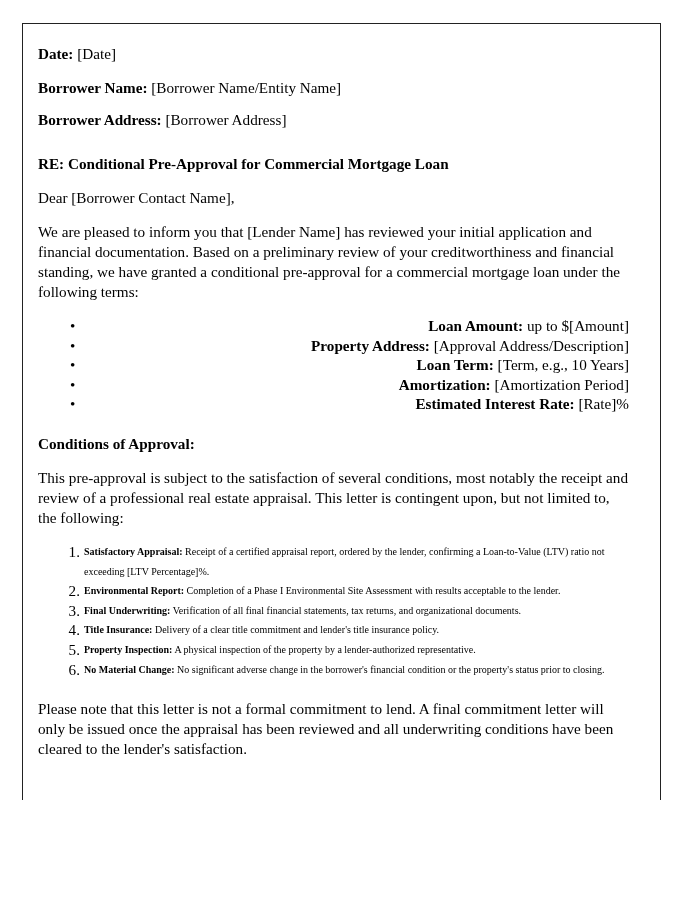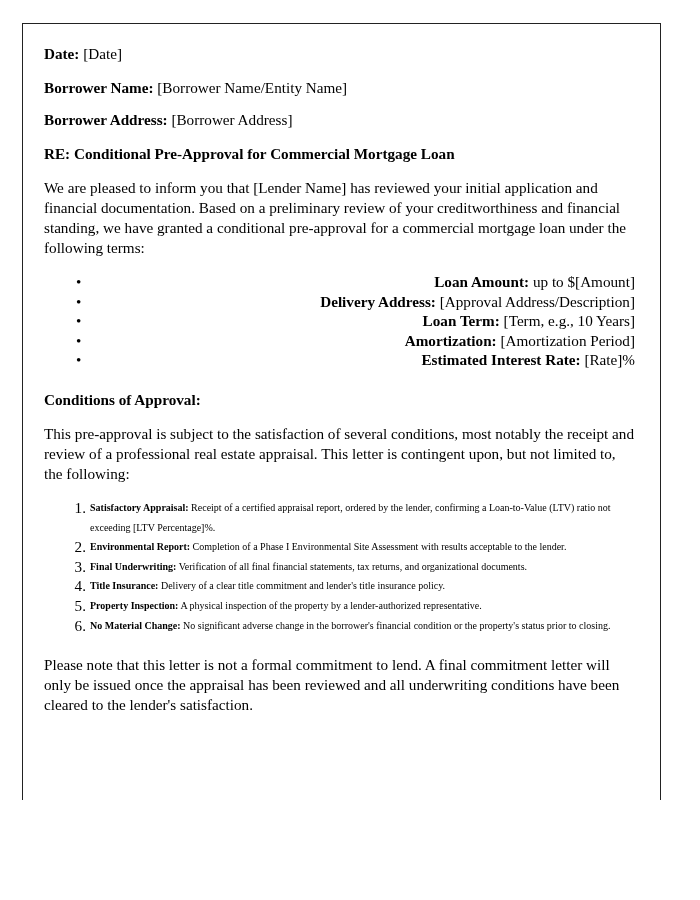--- a/index.html
+++ b/index.html
@@ -23,32 +23,32 @@
     box-sizing: border-box;
     border-left: 1.4px solid #222;
     border-right: 1.4px solid #222;
     border-top: 1.4px solid #222;
     border-bottom: none;
     background: #fff;
     overflow: hidden;
   }
   .content {
     position: absolute;
-    left: 21px;
+    left: 15px;
     top: 20px;
     width: 591px;
   }
   .blk {
     font-size: 15.2px;
     line-height: 20px;
     margin: 0 0 14px 0;
     text-align: left;
   }
   .blk.tight { margin-bottom: 12px; }
-  .blk.addr { margin-bottom: 14px; }
+  .blk.addr { margin-bottom: 24px; }
   b, .b { font-weight: bold; }
   .heading {
     font-size: 15.2px;
     line-height: 20px;
     font-weight: bold;
     margin: 0 0 14px 0;
   }
   ul.bullets {
     margin: 0 0 14px 0;
     padding: 0 0 0 46px;
@@ -103,26 +103,27 @@
   <div class="content">
 
     <p class="blk"><b>Date:</b> <span>[Date]</span></p>
 
     <p class="blk tight"><b>Borrower Name:</b> <span>[Borrower Name/Entity Name]</span></p>
 
     <p class="blk addr"><b>Borrower Address:</b> <span>[Borrower Address]</span></p>
 
     <p class="heading">RE: Conditional Pre-Approval for Commercial Mortgage Loan</p>
 
+    <p class="blk">Dear [Borrower Contact Name],</p>
 
     <p class="blk">We are pleased to inform you that [Lender Name] has reviewed your initial application and financial documentation. Based on a preliminary review of your creditworthiness and financial standing, we have granted a conditional pre-approval for a commercial mortgage loan under the following terms:</p>
 
     <ul class="bullets">
       <li><b>Loan Amount:</b> <span>up to $[Amount]</span></li>
-      <li><b>Delivery Address:</b> <span>[Approval Address/Description]</span></li>
+      <li><b>Property Address:</b> <span>[Approval Address/Description]</span></li>
       <li><b>Loan Term:</b> <span>[Term, e.g., 10 Years]</span></li>
       <li><b>Amortization:</b> <span>[Amortization Period]</span></li>
       <li><b>Estimated Interest Rate:</b> <span>[Rate]%</span></li>
     </ul>
 
     <div class="spacer-sm"></div>
 
     <p class="heading">Conditions of Approval:</p>
 
     <p class="blk">This pre-approval is subject to the satisfaction of several conditions, most notably the receipt and review of a professional real estate appraisal. This letter is contingent upon, but not limited to, the following:</p>

